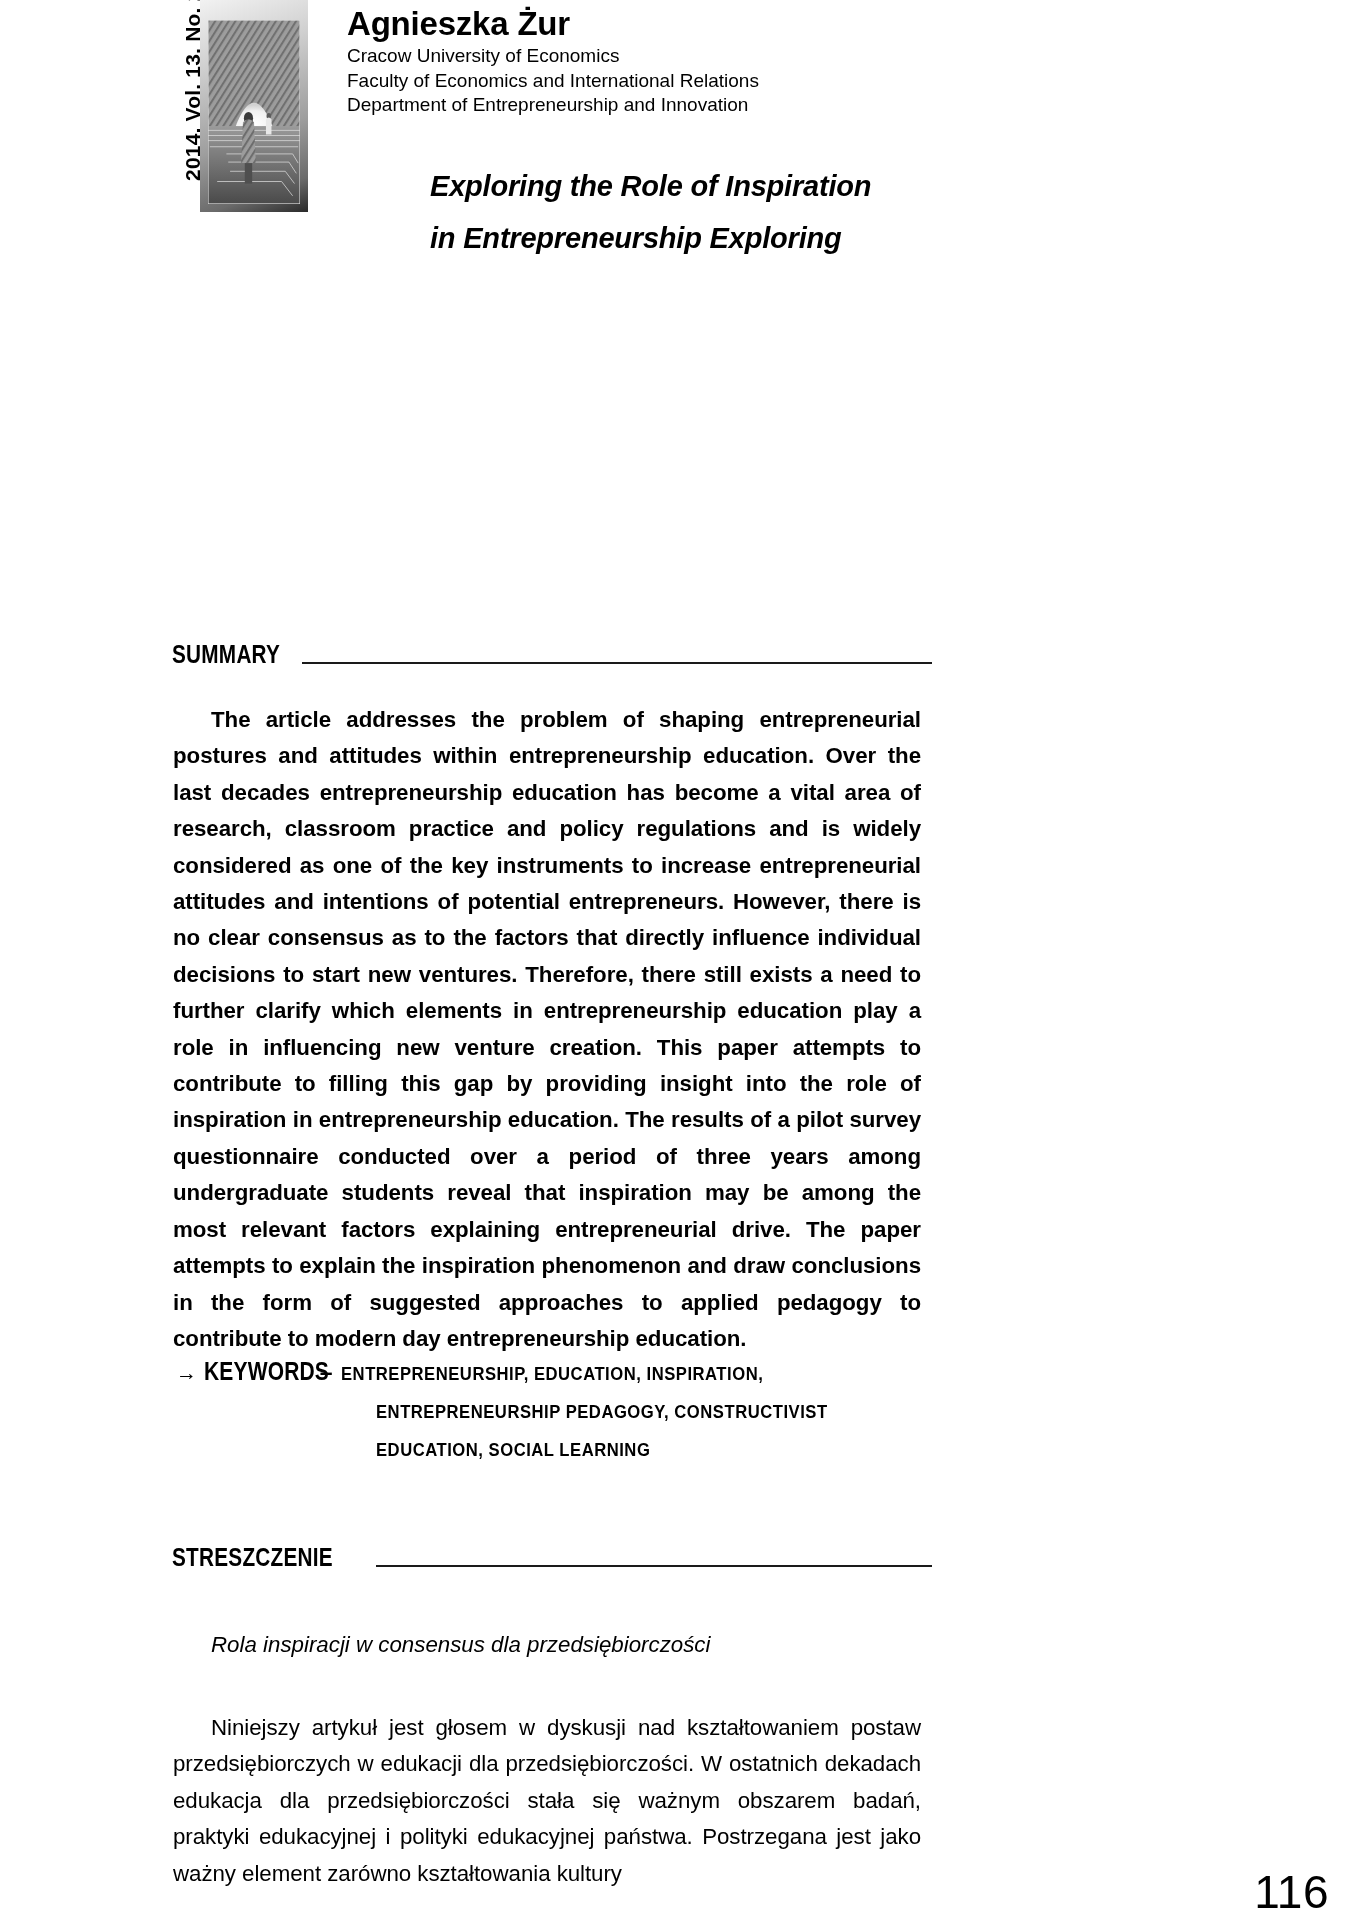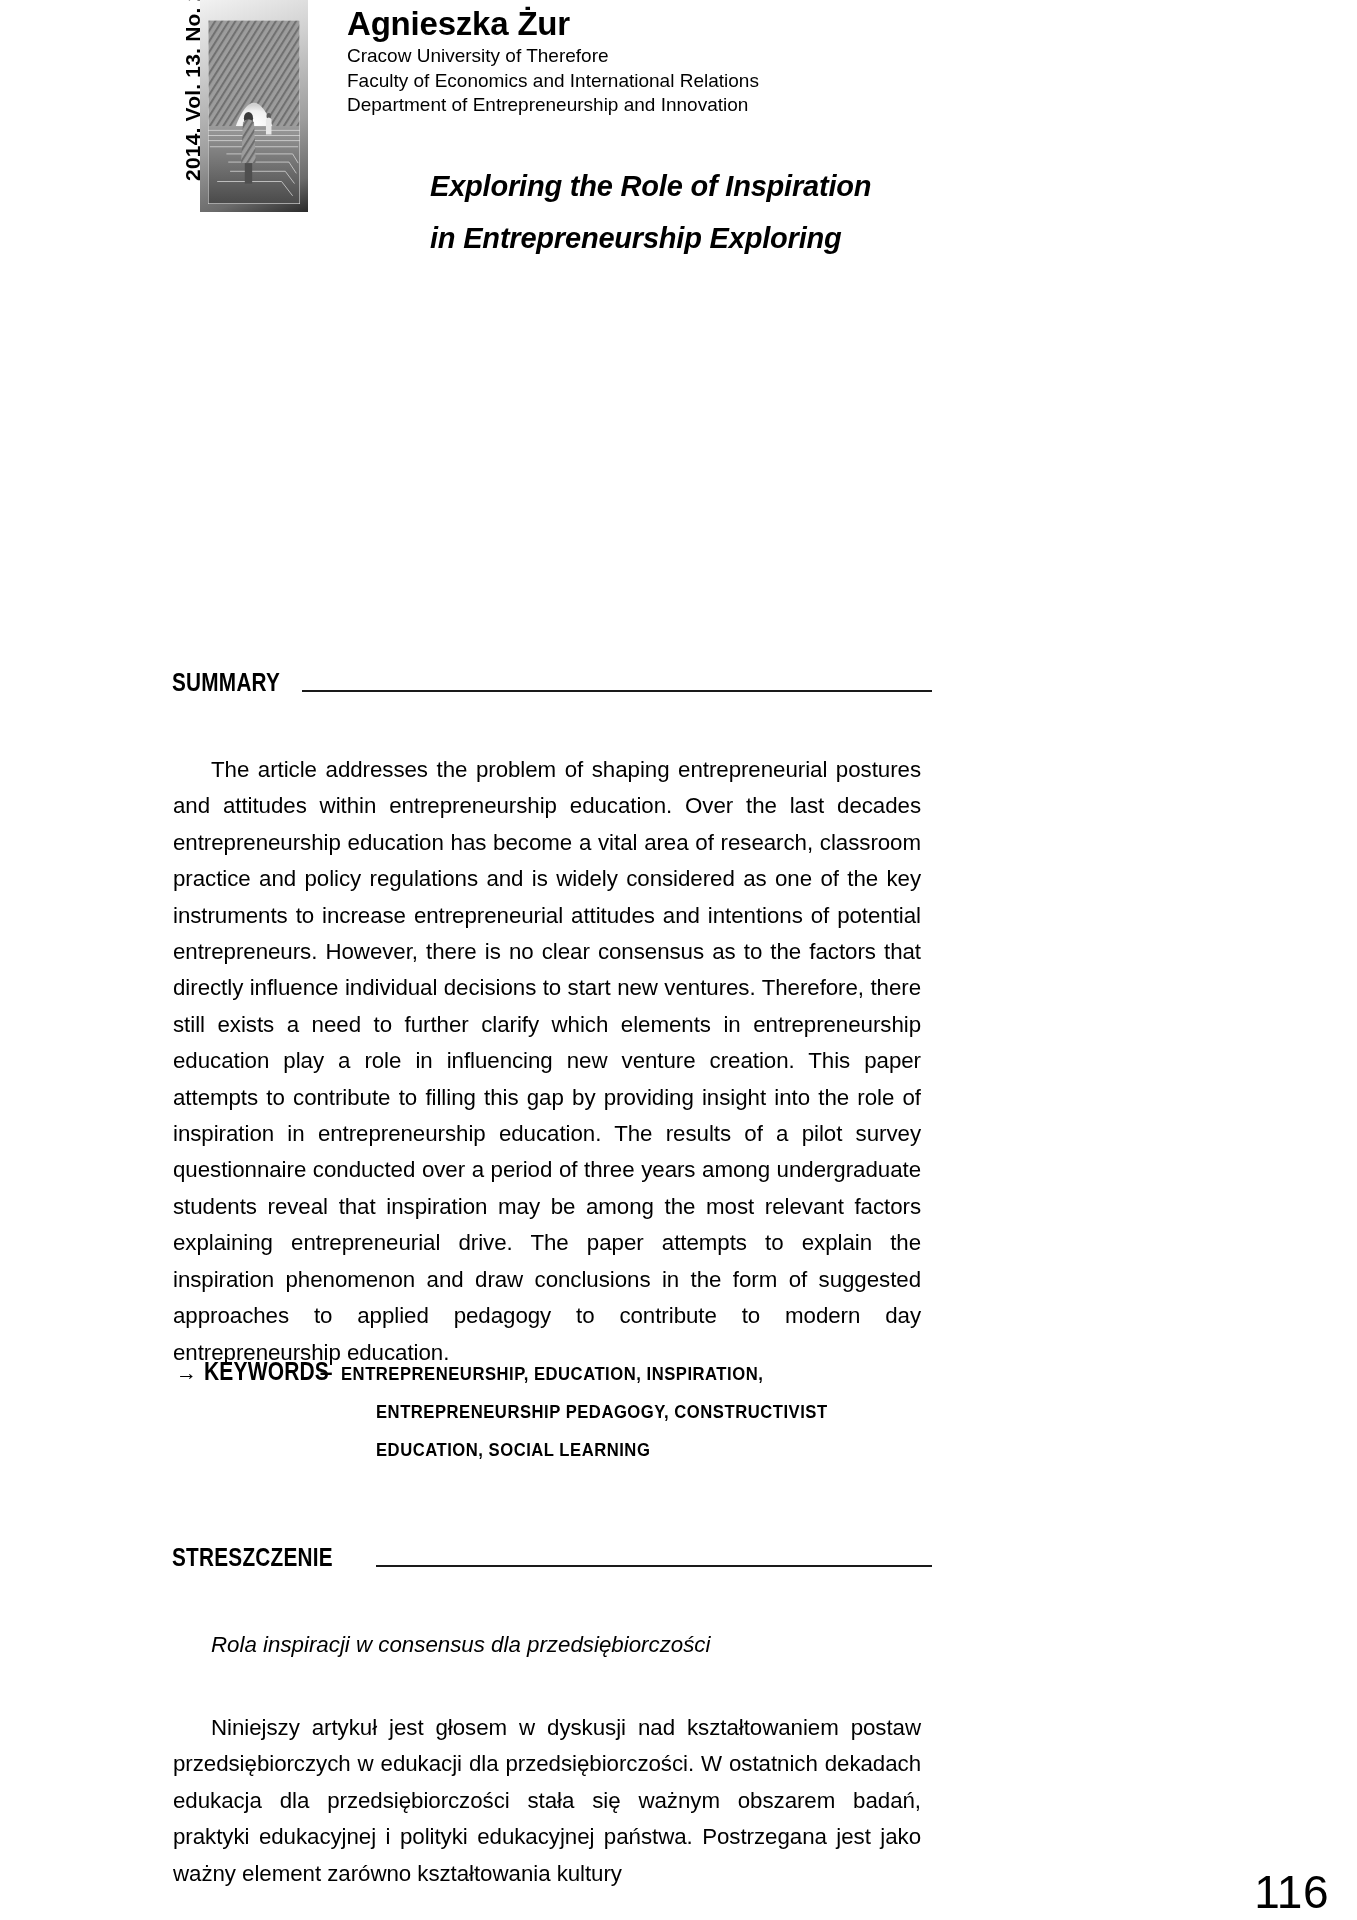--- a/index.html
+++ b/index.html
@@ -115,37 +115,37 @@
     white-space: nowrap;
   }
   .section-head .rule {
     flex: 1 1 auto;
     height: 0;
     border-top: 2px solid #1a1a1a;
     margin-left: 10px;
     position: relative;
     top: 8px;
   }
-  #summary-head { top: 668px; }
+  #summary-head { top: 640px; }
   #summary-head .rule { margin-left: 0px; }
   #streszczenie-head { top: 1543px; }
 
   
   .abstract {
     position: absolute;
     left: 173px;
     width: 748px;
     font-size: 22.3px;
     line-height: 36.4px;
     text-align: justify;
     text-justify: inter-word;
     text-indent: 38px;
     letter-spacing: -0.05px;
   }
-  #abstract-en { top: 752px; }
+  #abstract-en { top: 702px; font-weight: bold; }
   #abstract-pl { top: 1710px; }
 
   .pl-subtitle {
     position: absolute;
     left: 211px;
     top: 1630px;
     width: 720px;
     font-size: 22.3px;
     font-style: italic;
     line-height: 30px;
@@ -266,21 +266,21 @@
         <ellipse cx="66" cy="94" rx="2.4" ry="3" fill="#5a5a5a"></ellipse>
         <path d="M63 97 Q66 94 69 97 L69 112 L63 112 Z" fill="#e8e8e8"></path>
 
         <rect x="0" y="0" width="100" height="180" fill="none" stroke="#dedede" stroke-width="1.2"></rect>
       </svg>
     </div>
   </div>
 
   <div class="author-block">
     <div class="author-name">Agnieszka Żur</div>
-    <div class="affil">Cracow University of Therefore</div>
+    <div class="affil">Cracow University of Economics</div>
     <div class="affil">Faculty of Economics and International Relations</div>
     <div class="affil">Department of Entrepreneurship and Innovation</div>
   </div>
 
   <div class="article-title">
     <div>Exploring the Role of Inspiration</div>
     <div>in Entrepreneurship Exploring</div>
   </div>
 </div>
 

